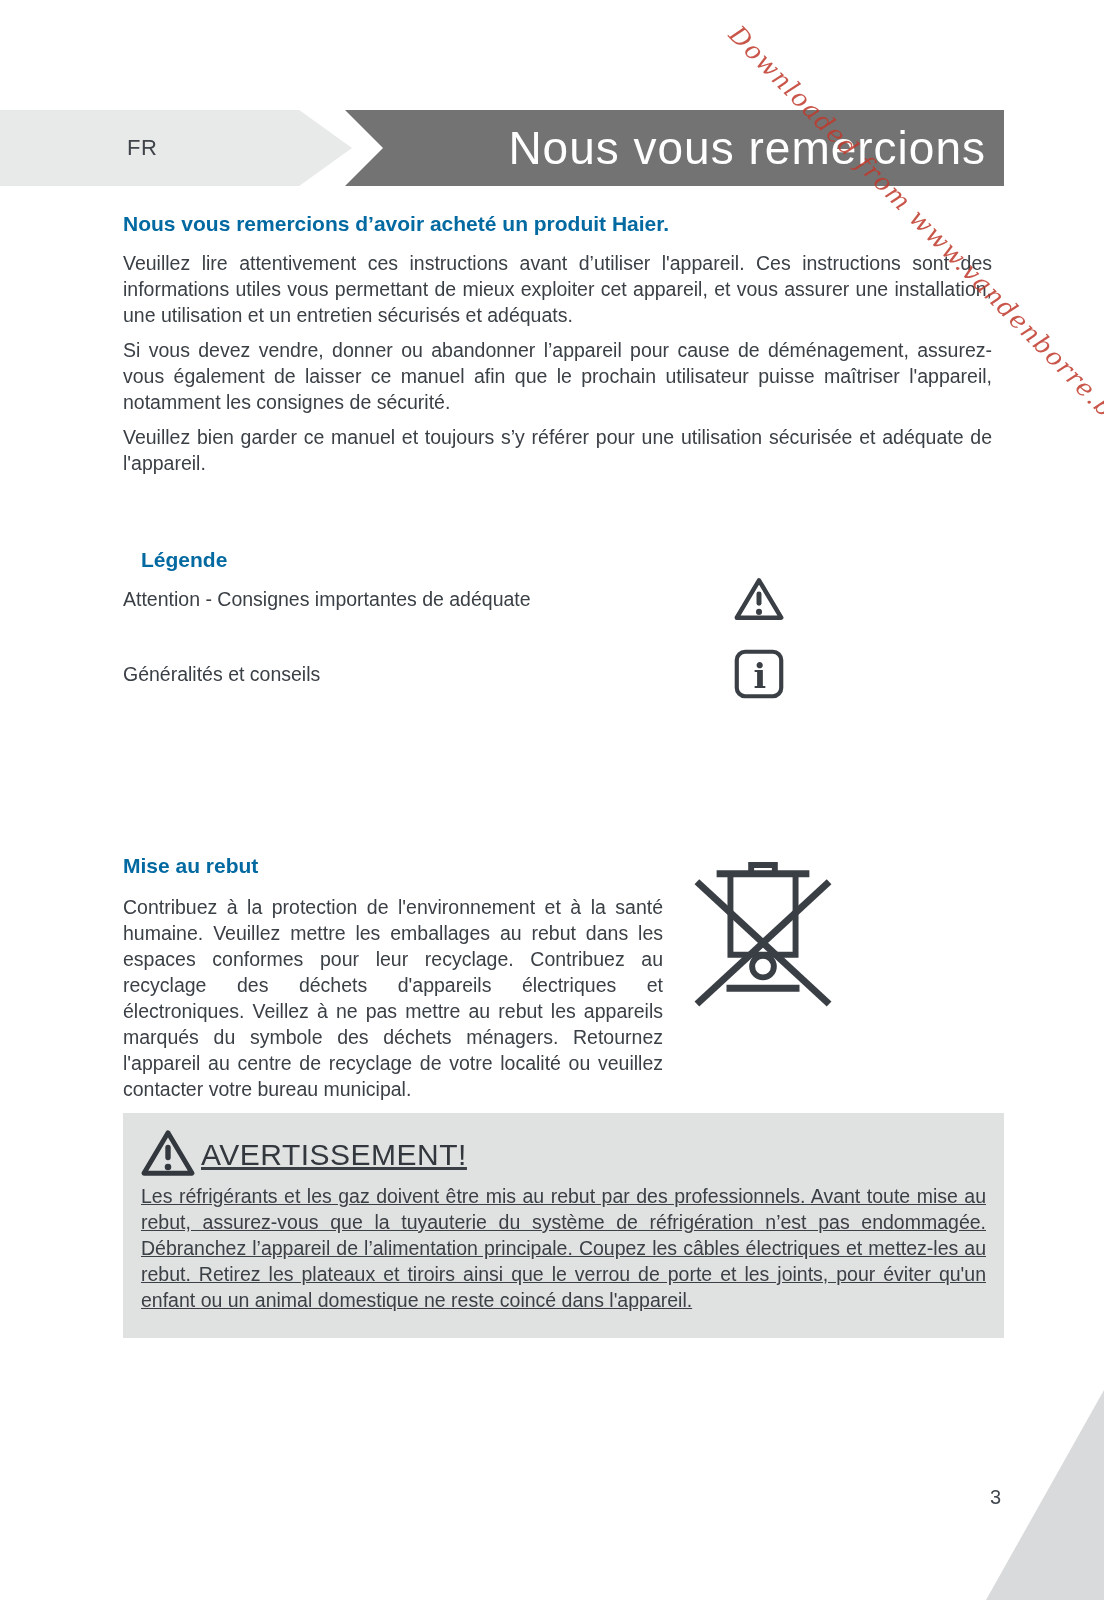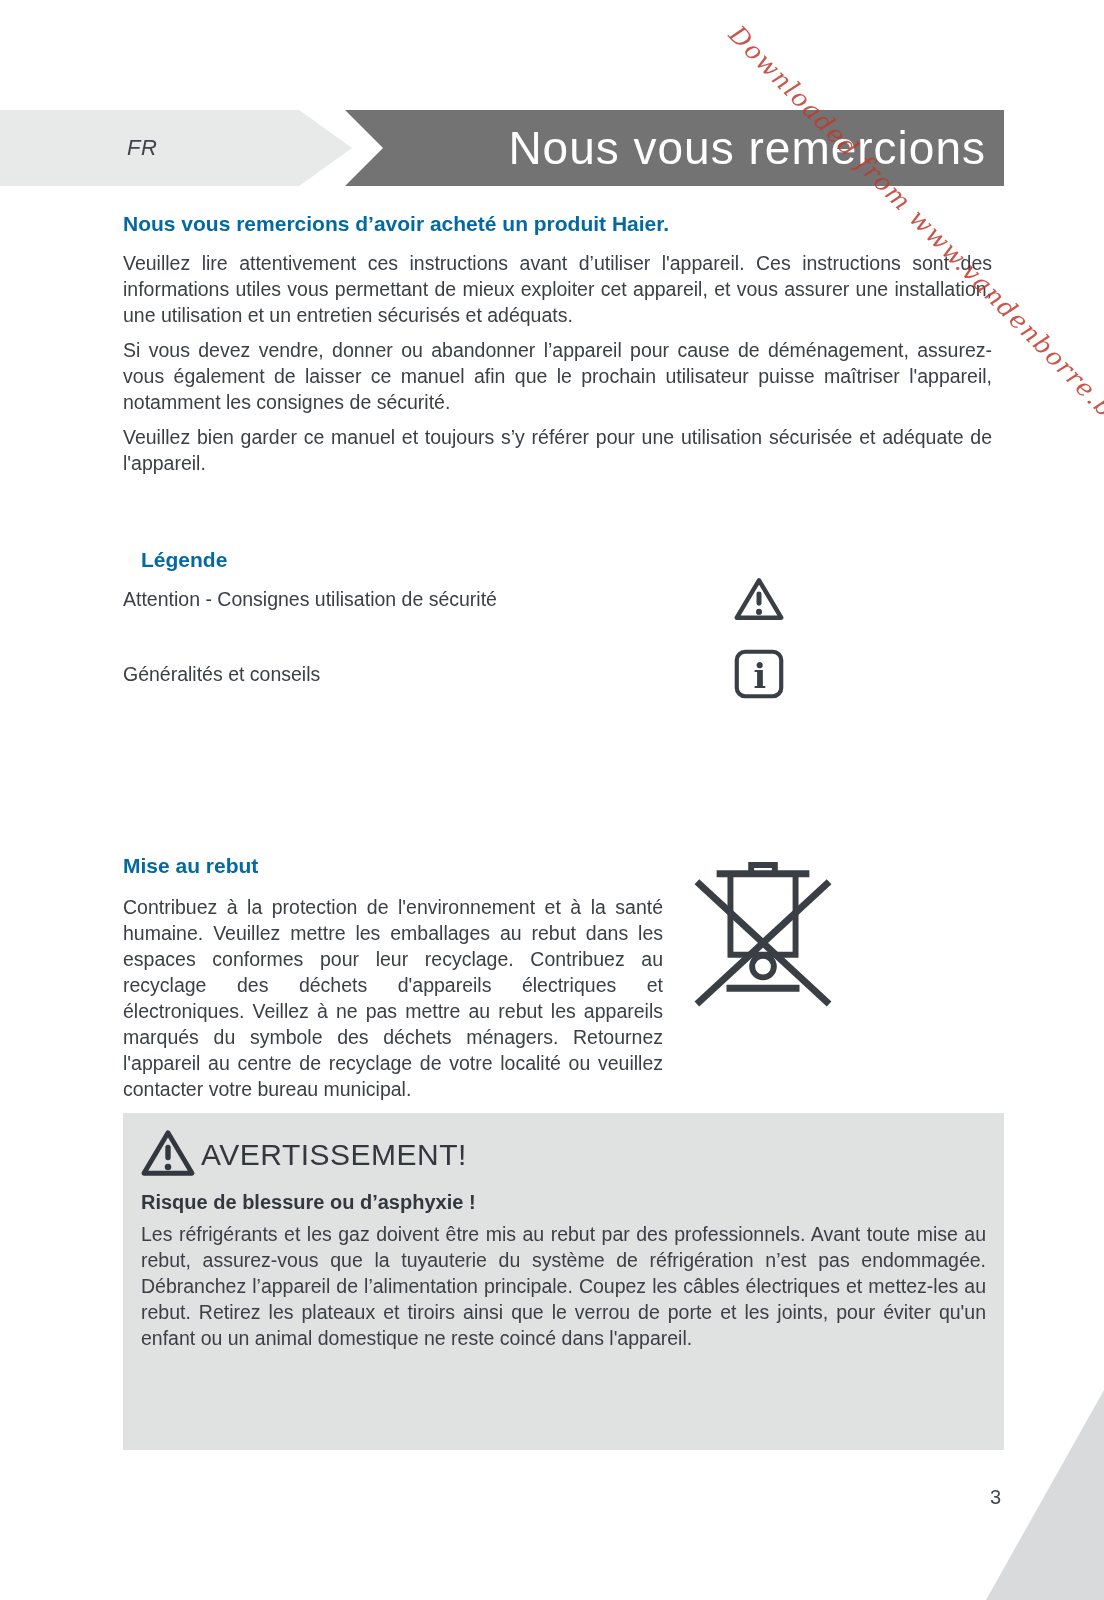--- a/index.html
+++ b/index.html
@@ -14,21 +14,21 @@
     font-family:"DejaVu Serif",serif;font-style:italic;
     font-size:25px;letter-spacing:1.5px;color:#c0392b;opacity:.85;
     white-space:nowrap;pointer-events:none;
   }
   
   .banner-light{
     position:absolute;top:110px;left:0;width:352px;height:76px;background:#e8e9e9;
     clip-path:polygon(0 0,85% 0,100% 50%,85% 100%,0 100%);
     display:flex;align-items:center;
   }
-  .lang-label{margin-left:127px;font-size:22px;color:#3f444a;letter-spacing:.5px;font-style:italic;}
+  .lang-label{margin-left:127px;font-size:22px;color:#3f444a;letter-spacing:.5px;}
   .banner-dark{
     position:absolute;top:110px;left:305px;width:699px;height:76px;background:#737373;
     clip-path:polygon(40px 0,100% 0,100% 100%,40px 100%,78px 50%);
     display:flex;align-items:center;justify-content:flex-end;
   }
   .banner-title{
     color:#ffffff;font-size:46px;font-weight:300;letter-spacing:1px;
     padding-right:18px;line-height:1;
   }
   
@@ -37,22 +37,22 @@
   p{font-size:19.5px;line-height:26px;text-align:justify;margin:0 12px 9px 0;}
   
   .legend-row{position:absolute;left:0;width:881px;height:52px;display:flex;align-items:center;}
   .legend-label{font-size:19.5px;}
   .legend-icon{position:absolute;left:608px;top:0;width:56px;height:52px;display:flex;align-items:center;justify-content:center;}
   
   .disposal-text{width:540px;}
   .weee-icon{position:absolute;left:566px;top:44px;}
   
   .warning-box{
-    position:absolute;left:123px;top:1113px;width:881px;height:337px;
-    background:#e0e1e1;box-sizing:border-box;padding:14px 18px 14px 16px;
+    position:absolute;left:123px;top:1113px;width:881px;height:225px;
+    background:#e0e1e1;box-sizing:border-box;padding:14px 18px 14px 16px;text-decoration:underline;
   }
   .warning-title-row{display:flex;align-items:center;}
   .warning-title{font-size:30px;color:#33383e;margin-left:4px;letter-spacing:.5px;}
   .warning-subtitle{font-size:20px;font-weight:bold;color:#33383e;margin:8px 0 7px 2px;}
   .warning-box p{margin:0;padding:0 0 0 2px;}
   
   .corner-triangle{
     position:absolute;right:0;bottom:0;width:118px;height:210px;background:#d9dadb;
     clip-path:polygon(100% 0,100% 100%,0 100%);
   }
@@ -76,21 +76,21 @@
     <h2>Nous vous remercions d’avoir acheté un produit Haier.</h2>
     <p>Veuillez lire attentivement ces instructions avant d’utiliser l'appareil. Ces instructions sont des informations utiles vous permettant de mieux exploiter cet appareil, et vous assurer une installation, une utilisation et un entretien sécurisés et adéquats.</p>
     <p>Si vous devez vendre, donner ou abandonner l’appareil pour cause de déménagement, assurez-vous également de laisser ce manuel afin que le prochain utilisateur puisse maîtriser l'appareil, notamment les consignes de sécurité.</p>
     <p>Veuillez bien garder ce manuel et toujours s’y référer pour une utilisation sécurisée et adéquate de l'appareil.</p>
   </div>
 
   <div class="content" style="top:530px;height:260px;">
     <h2 style="margin:18px;">Légende</h2>
 
     <div class="legend-row" style="top:43px;">
-      <span class="legend-label">Attention - Consignes utilisation de sécurité</span>
+      <span class="legend-label">Attention - Consignes importantes de adéquate</span>
       <span class="legend-icon">
         <svg viewBox="0 0 60 54" width="54" height="48" aria-hidden="true">
           <path d="M30 6 L55 48 L5 48 Z" fill="none" stroke="#3a3f45" stroke-width="5" stroke-linejoin="round"></path>
           <rect x="27.2" y="18.5" width="5.6" height="16" rx="2.8" fill="#3a3f45"></rect>
           <circle cx="30" cy="41.5" r="3.4" fill="#3a3f45"></circle>
         </svg>
       </span>
     </div>
 
     <div class="legend-row" style="top:118px;">
@@ -125,20 +125,19 @@
     <div class="warning-title-row">
       <span>
         <svg viewBox="0 0 60 54" width="58" height="52" aria-hidden="true">
           <path d="M30 6 L55 48 L5 48 Z" fill="none" stroke="#33383e" stroke-width="5" stroke-linejoin="round"></path>
           <rect x="27.2" y="18.5" width="5.6" height="16" rx="2.8" fill="#33383e"></rect>
           <circle cx="30" cy="41.5" r="3.4" fill="#33383e"></circle>
         </svg>
       </span>
       <span class="warning-title">AVERTISSEMENT!</span>
     </div>
-    <div class="warning-subtitle">Risque de blessure ou d’asphyxie !</div>
     <p>Les réfrigérants et les gaz doivent être mis au rebut par des professionnels. Avant toute mise au rebut, assurez-vous que la tuyauterie du système de réfrigération n’est pas endommagée. Débranchez l’appareil de l’alimentation principale. Coupez les câbles électriques et mettez-les au rebut. Retirez les plateaux et tiroirs ainsi que le verrou de porte et les joints, pour éviter qu'un enfant ou un animal domestique ne reste coincé dans l'appareil.</p>
   </div>
 
   <div class="corner-triangle"></div>
   <div class="page-number">3</div>
 
 </div>
 
 </body></html>

